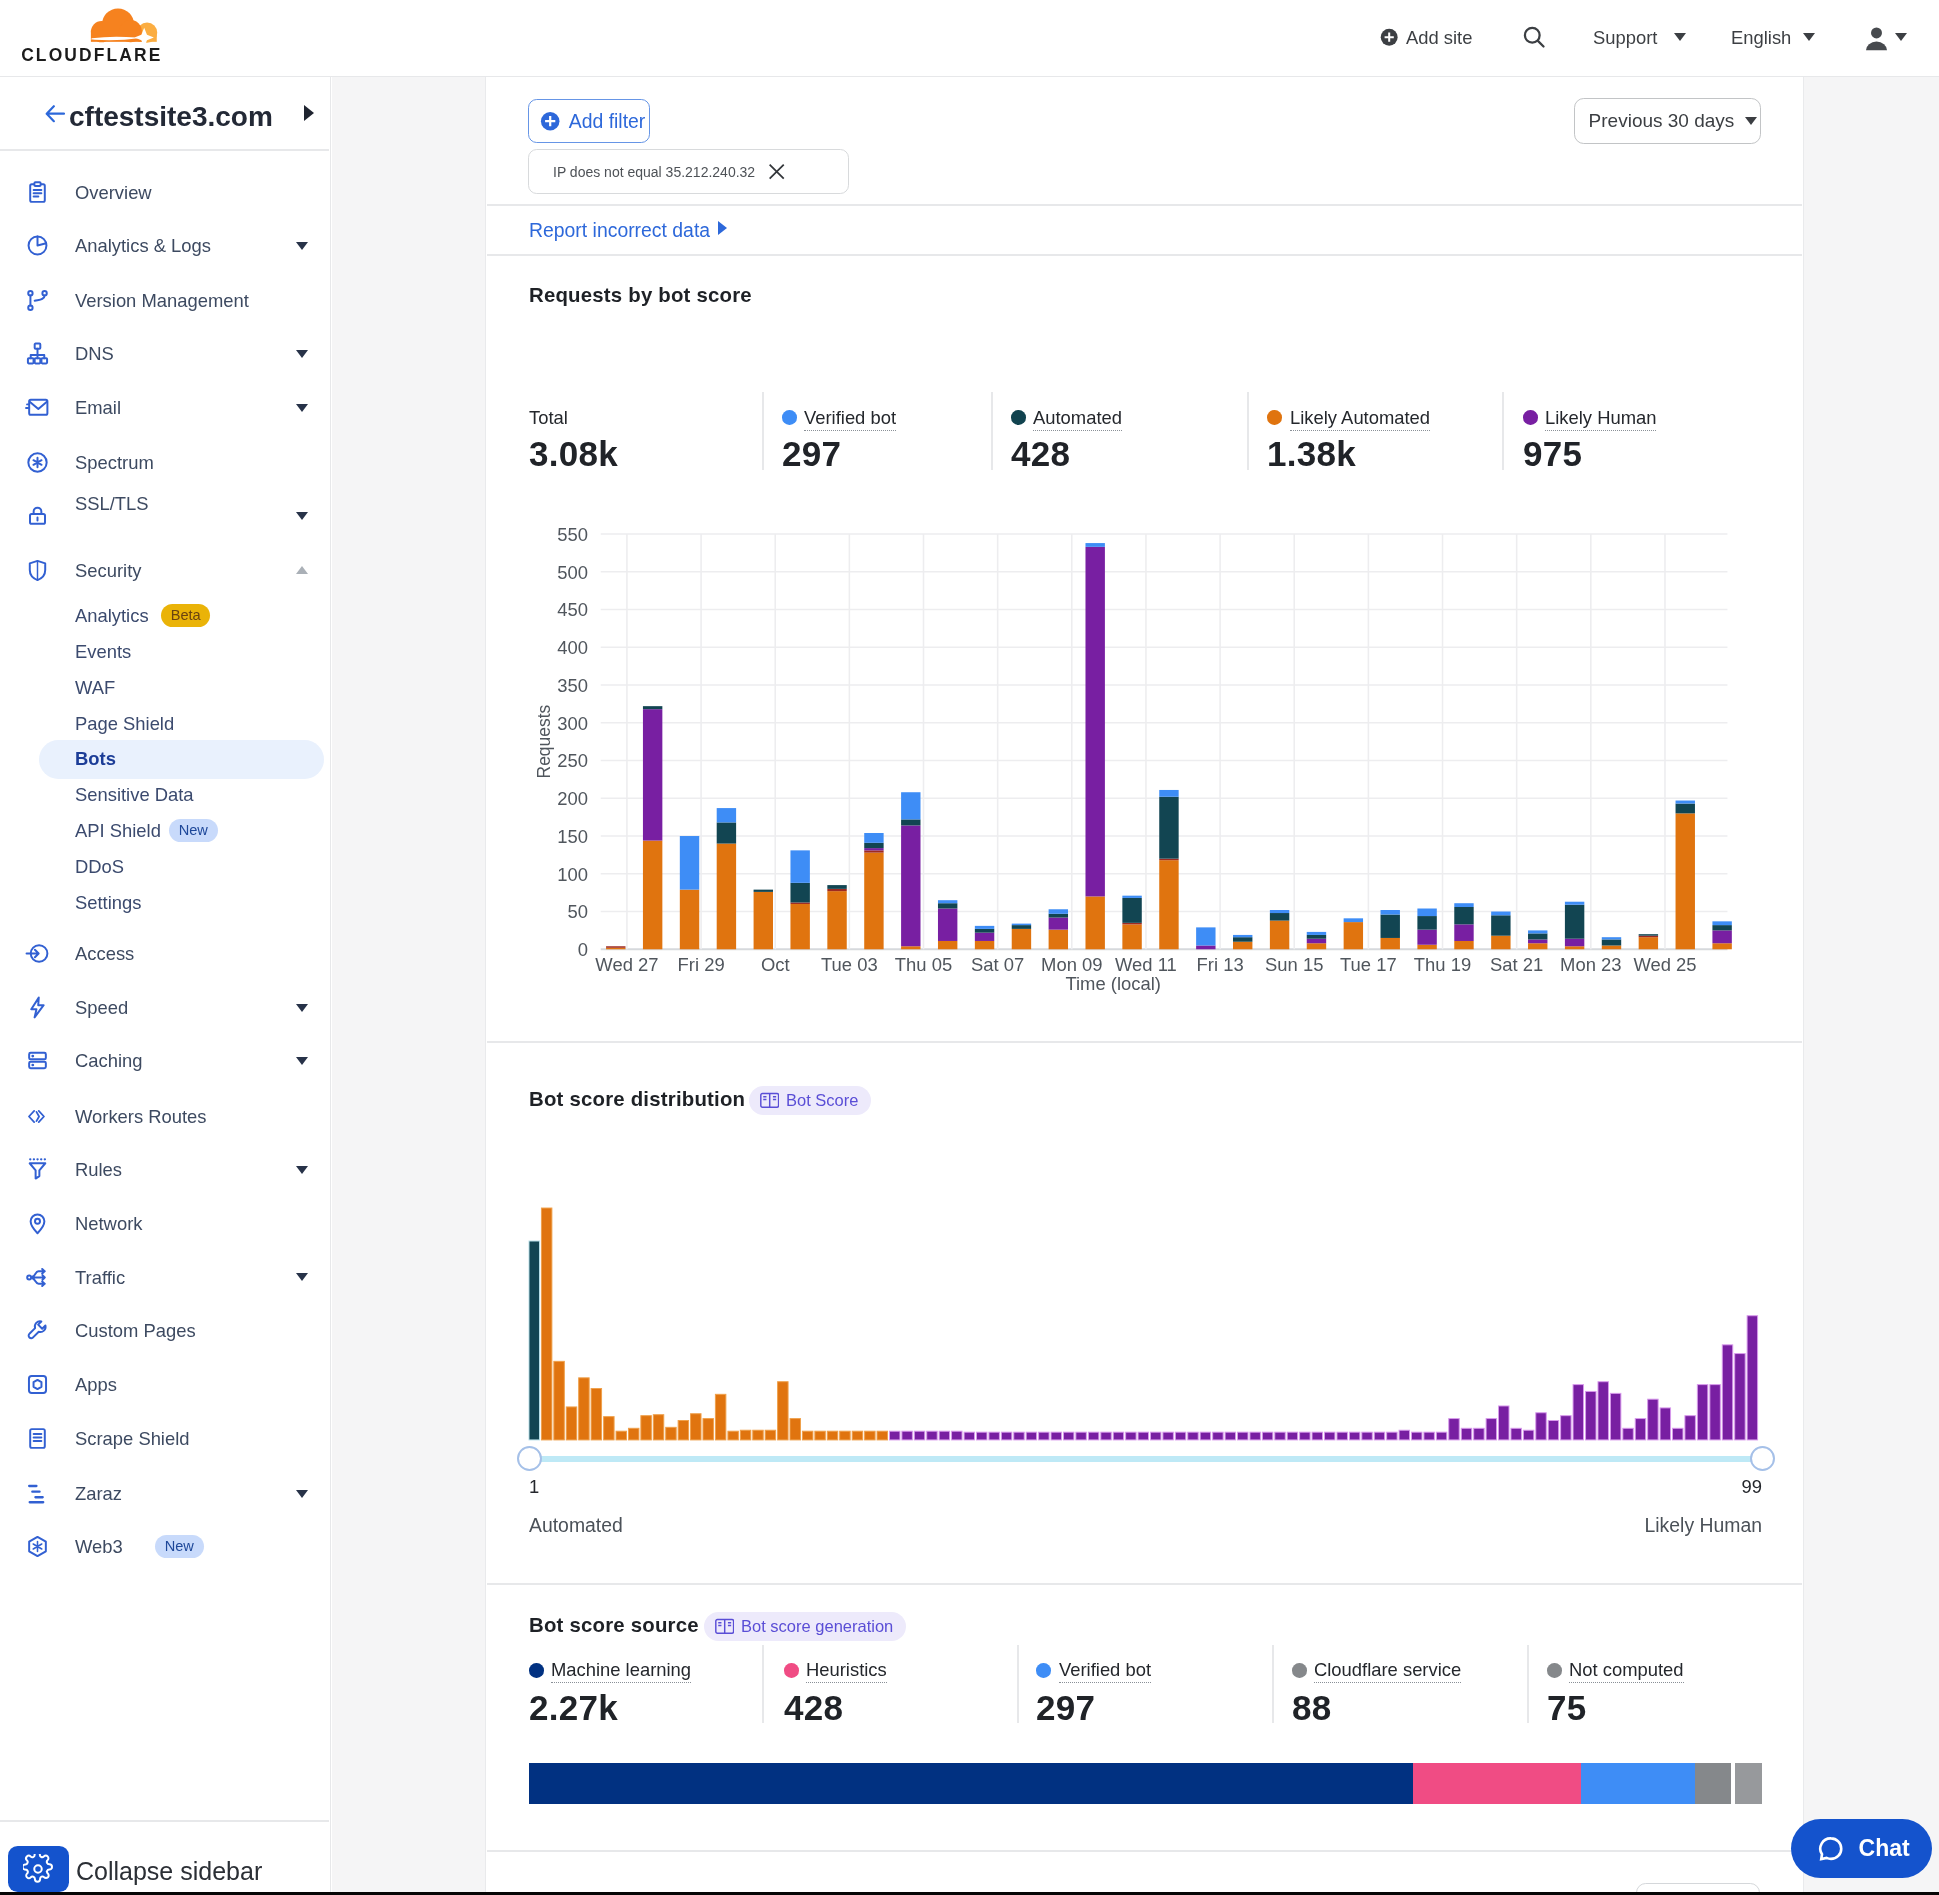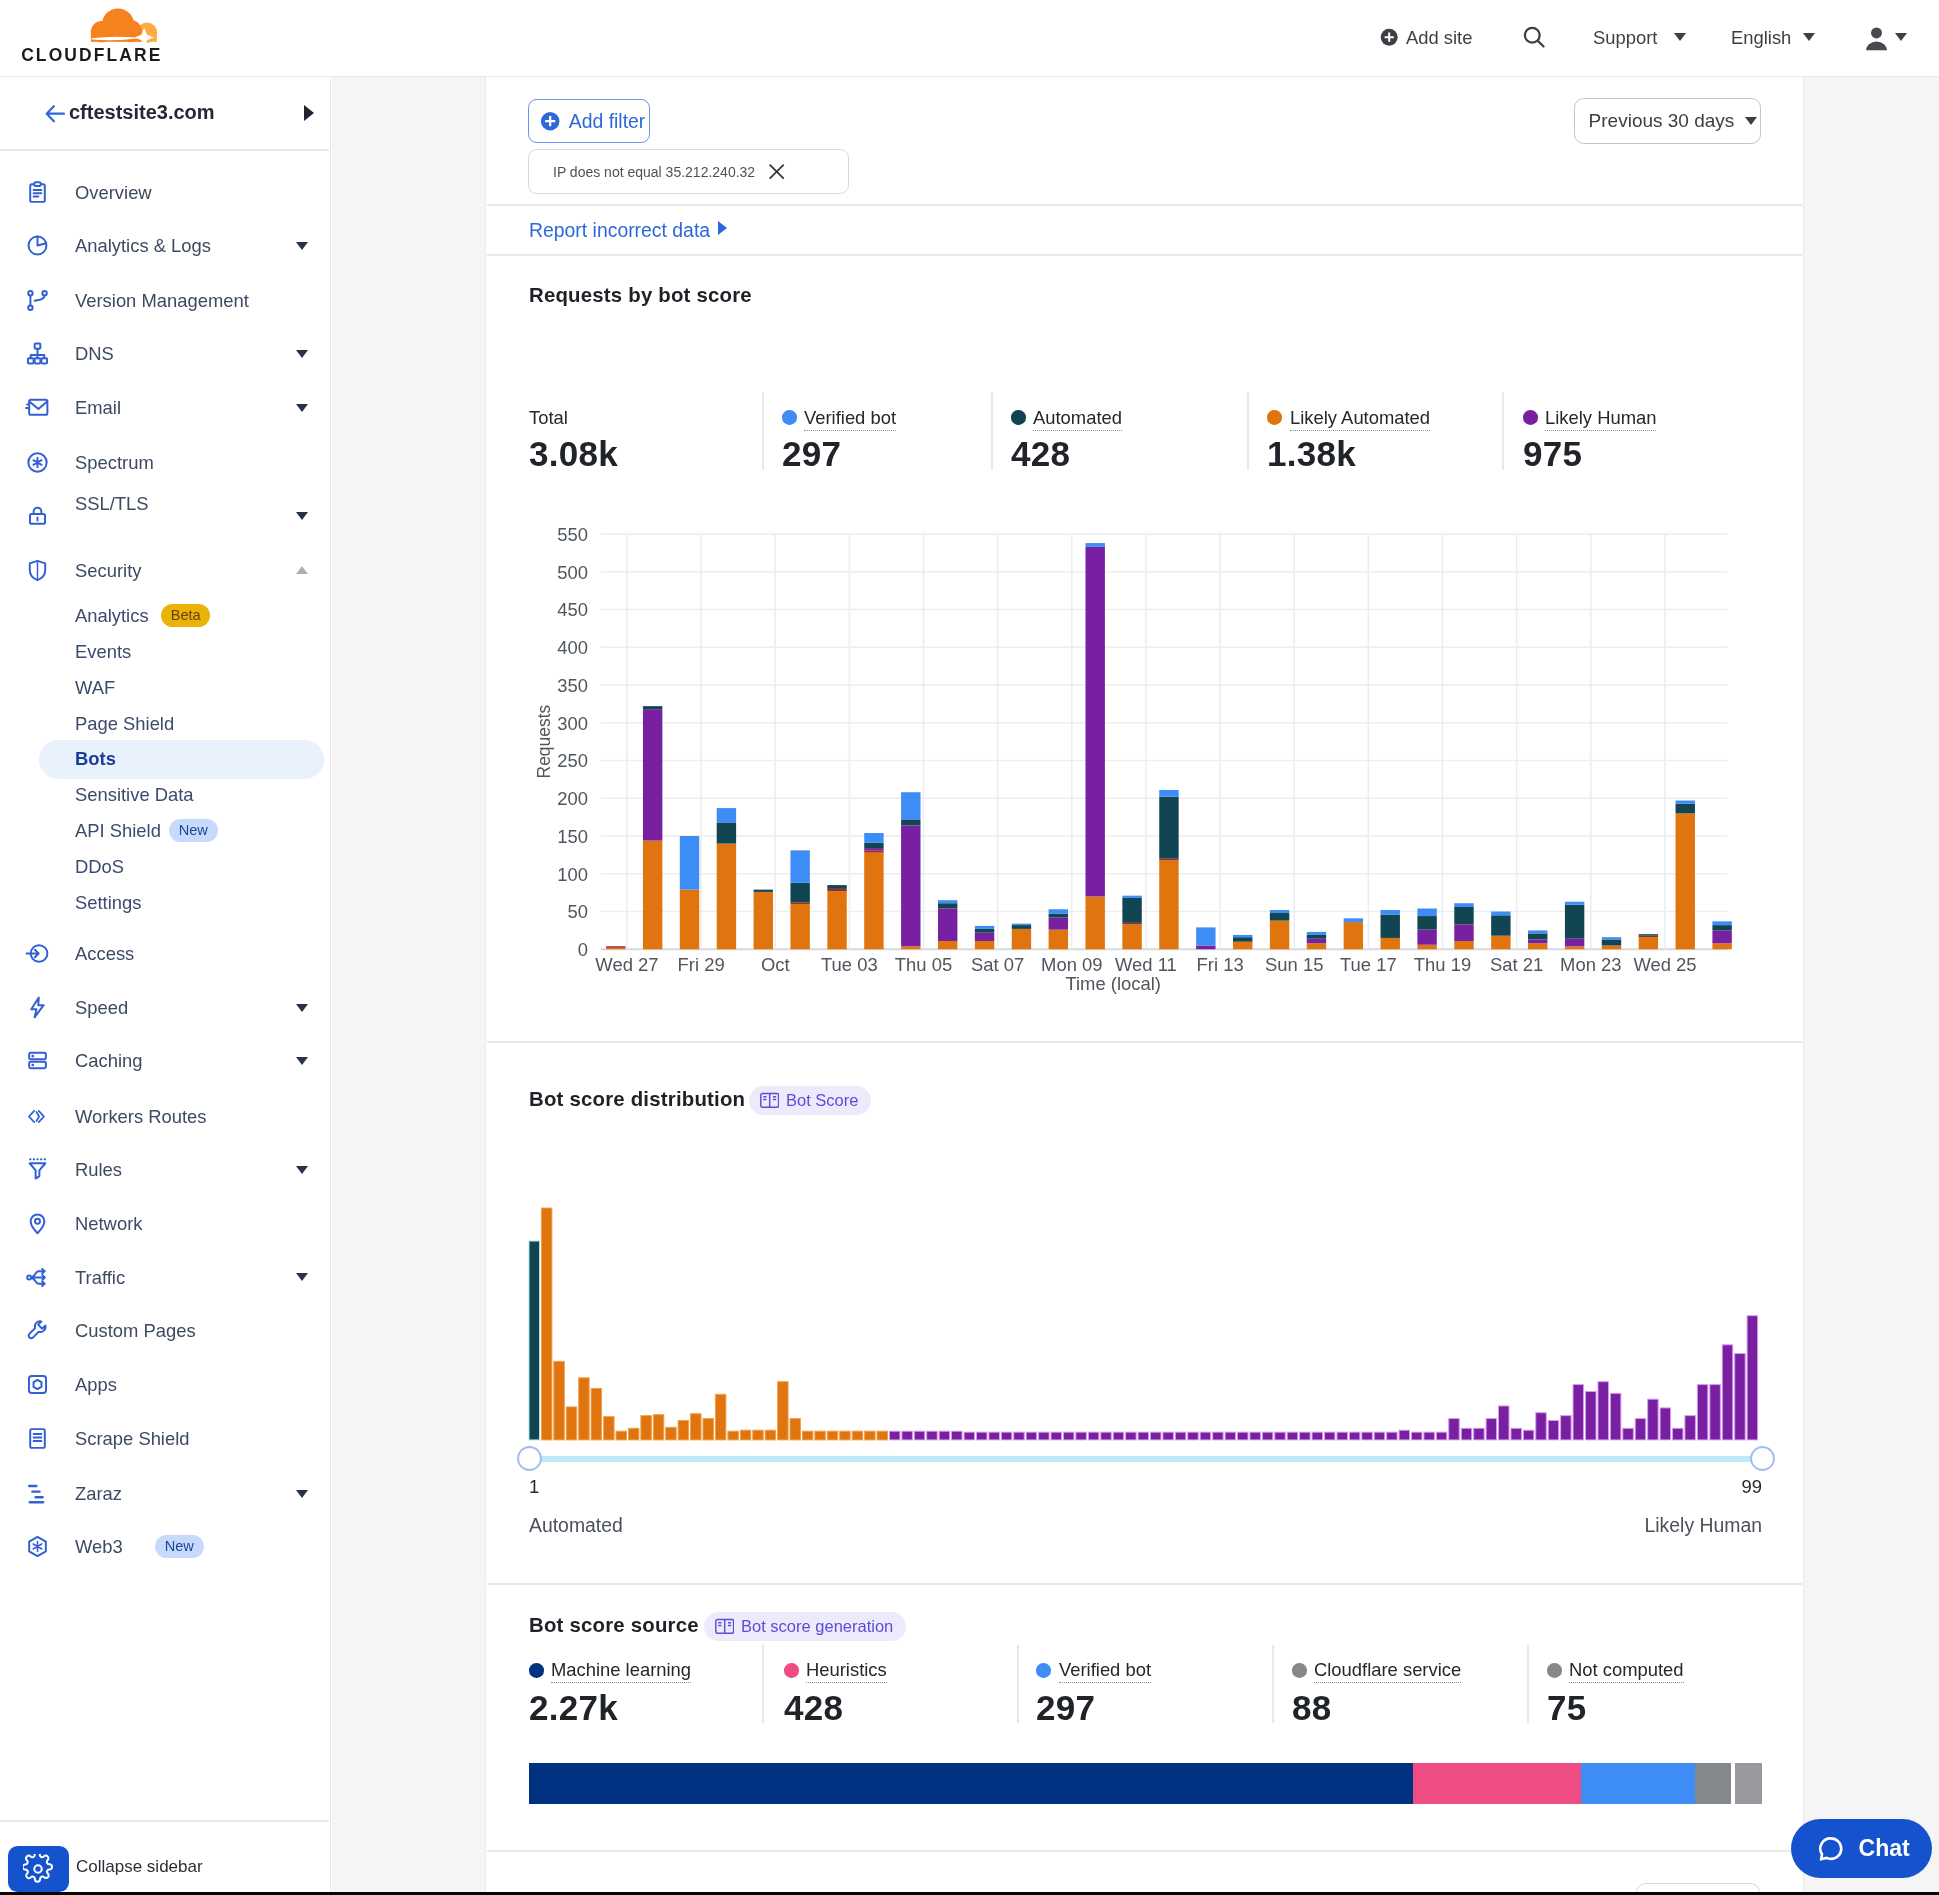--- a/index.html
+++ b/index.html
@@ -60,21 +60,21 @@
       <svg class="abs" style="left:1861px;top:22px" width="31" height="31" viewBox="0 0 34 34" fill="#474a4e">
         <circle cx="17" cy="12" r="6"></circle>
         <path d="M5.5 31 a11.5 9.5 0 0 1 23 0 z"></path>
       </svg>
       <div class="abs caret" style="left:1895px;top:33px"></div>
     </div>
     <div id="sidebar" class="abs">
       <svg class="abs" style="left:45px;top:27px" width="20.4" height="19.4" viewBox="0 0 30 28" fill="none" stroke="#2d68da" stroke-width="3.2" stroke-linecap="round" stroke-linejoin="round">
         <path d="M13 3 L2.5 14 L13 25 M3 14 H28"></path>
       </svg>
-      <div class="abs" style="left:69px;top:24px;font-size:20px;font-weight:bold;color:#232936">cftestsite3.com</div>
+      <div class="abs" style="left:69px;top:24px;font-size:28px;font-weight:bold;color:#232936">cftestsite3.com</div>
       <div class="abs" style="left:304px;top:28px;width:0;height:0;border-top:8.7px solid transparent;border-bottom:8.7px solid transparent;border-left:10.7px solid #1f2430"></div>
       <div class="hline" style="left:0;top:72px;width:329px"></div>
     </div>
     <div id="mainbg" class="abs"></div>
     <div id="card" class="abs"></div>
     <div class="abs" style="left:0;top:0;width:1940px;height:1895px;z-index:2">
       <div class="abs" style="left:528px;top:99px;width:122px;height:44px;border:1.9px solid #6695e6;border-radius:8.7px;background:#fff;display:flex;align-items:center">
 <svg style="margin-left:10.7px" width="20.4" height="20.4" viewBox="0 0 22 22">
           <circle cx="11" cy="11" r="10" fill="#2d68da"></circle>
           <path d="M11 5.5v11M5.5 11h11" stroke="#fff" stroke-width="2.4"></path>
@@ -554,16 +554,16 @@
       <div class="abs subtext" style="left:75px;top:743px">API Shield</div>
       <div class="abs badge new" style="left:169px;top:742px">New</div>
       <div class="abs subtext" style="left:75px;top:779px">DDoS</div>
       <div class="abs subtext" style="left:75px;top:815px">Settings</div>
       <div class="hline" style="left:0;top:1743px;width:329px"></div>
       <div class="abs" style="left:7.8px;top:1769px;width:61px;height:46px;background:#1453cd;border-radius:9.7px"></div>
       <svg class="abs" style="left:23px;top:1777px" width="30" height="30" viewBox="0 0 24 24" fill="none" stroke="#fff" stroke-width="1.6">
         <circle cx="12" cy="12" r="3"></circle>
         <path d="M19.4 13.5a1.8 1.8 0 0 0 .4 2l.1.1a2.1 2.1 0 1 1-3 3l-.1-.1a1.8 1.8 0 0 0-2-.4 1.8 1.8 0 0 0-1.1 1.7v.2a2.1 2.1 0 1 1-4.2 0v-.1a1.8 1.8 0 0 0-1.2-1.7 1.8 1.8 0 0 0-2 .4l-.1.1a2.1 2.1 0 1 1-3-3l.1-.1a1.8 1.8 0 0 0 .4-2 1.8 1.8 0 0 0-1.7-1.1h-.2a2.1 2.1 0 1 1 0-4.2h.1a1.8 1.8 0 0 0 1.7-1.2 1.8 1.8 0 0 0-.4-2l-.1-.1a2.1 2.1 0 1 1 3-3l.1.1a1.8 1.8 0 0 0 2 .4 1.8 1.8 0 0 0 1.1-1.7v-.2a2.1 2.1 0 1 1 4.2 0v.1a1.8 1.8 0 0 0 1.1 1.7 1.8 1.8 0 0 0 2-.4l.1-.1a2.1 2.1 0 1 1 3 3l-.1.1a1.8 1.8 0 0 0-.4 2v.1a1.8 1.8 0 0 0 1.7 1.1h.2a2.1 2.1 0 1 1 0 4.2h-.1a1.8 1.8 0 0 0-1.7 1.1z"></path>
       </svg>
-      <div class="abs" style="left:76px;top:1780px;font-size:17px;color:#2b2f35">Collapse sidebar</div>
+      <div class="abs" style="left:76px;top:1780px;font-size:25px;color:#2b2f35">Collapse sidebar</div>
     </div>
     <div class="abs" style="left:0;top:1892px;width:1940px;height:2.9px;background:#060606;z-index:50"></div>
   </div>
 
 </body></html>

